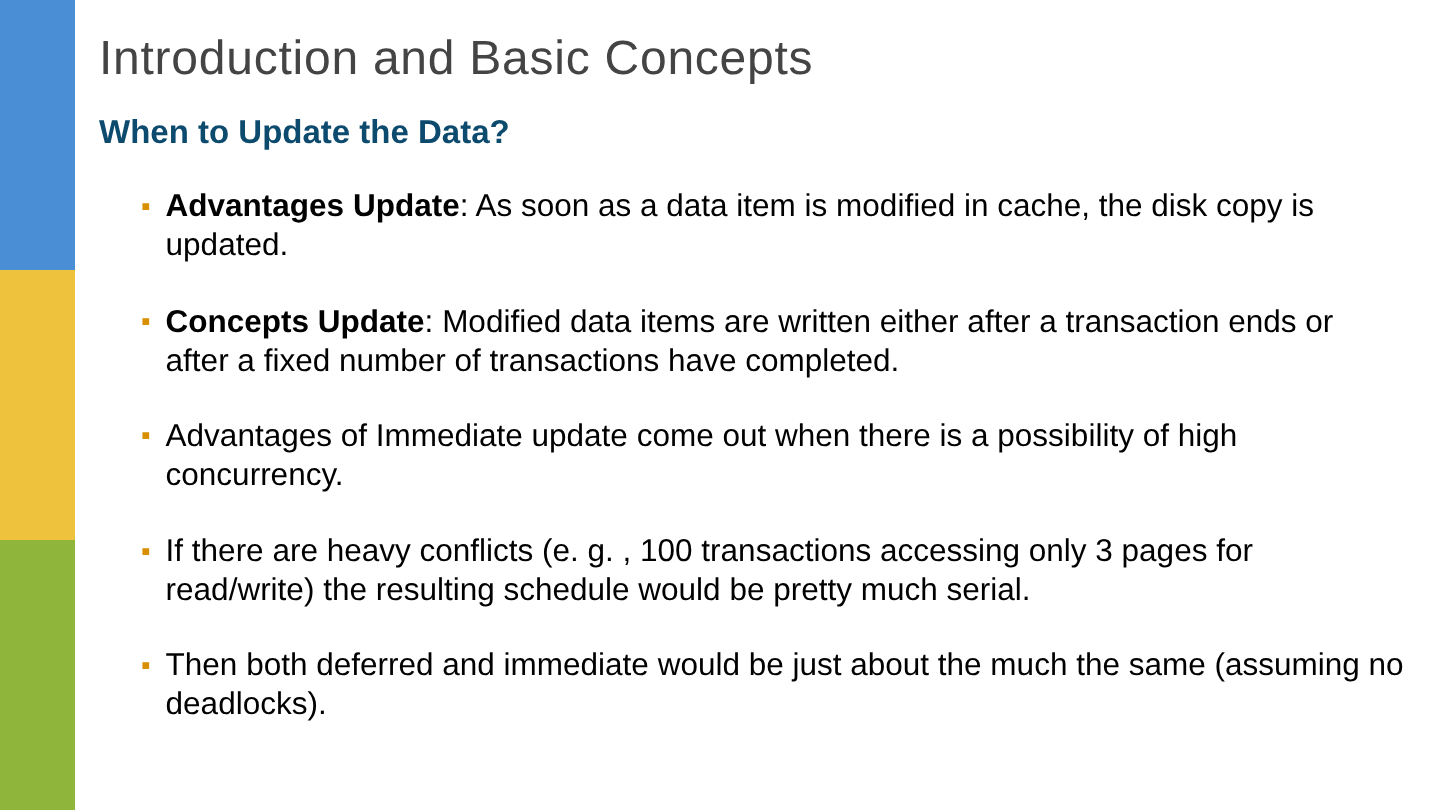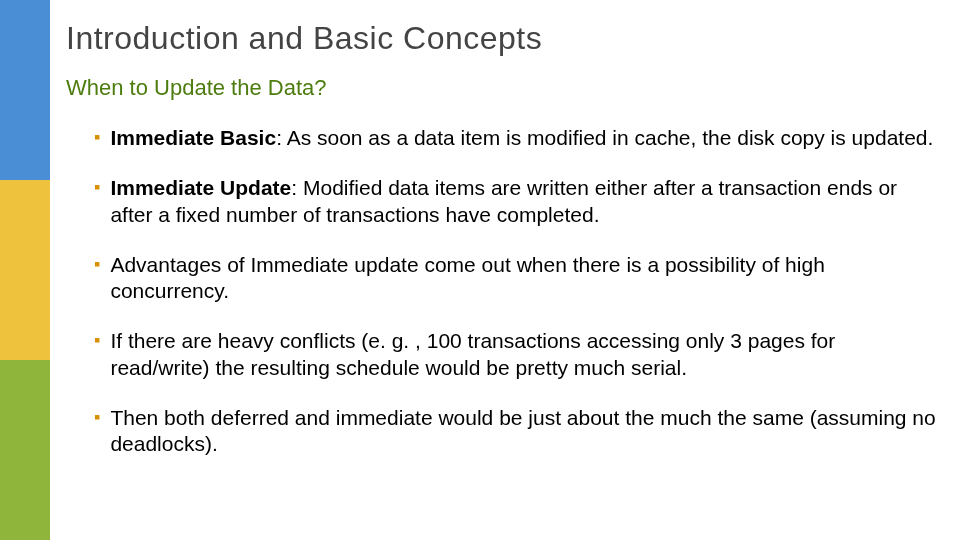--- a/index.html
+++ b/index.html
@@ -2,21 +2,21 @@
 <html><head>
 <meta charset="utf-8">
 <style>
   * { margin: 0; padding: 0; box-sizing: border-box; }
   html, body { width: 960px; height: 540px; font-family: Arial, Helvetica, sans-serif; background: #fff; overflow: hidden; }
   .slide { position: relative; width: 960px; height: 540px; }
   .sidebar { position: absolute; left: 0; top: 0; width: 50px; height: 540px; }
   .sb-seg { width: 50px; }
   .content { position: absolute; left: 66px; top: 20px; width: 870px; }
   .title { font-size: 32px; color: #444; letter-spacing: 0.5px; margin-bottom: 18px; font-weight: 400; }
-  .subtitle { font-size: 22px; font-weight: 400; color: #4d7c0f; margin-bottom: 24px; }
+  .subtitle { font-size: 22px; font-weight: 700; color: #0c4a6e; margin-bottom: 24px; }
   .bullets { margin-left: 28px; }
   .bullet { margin-bottom: 24px; font-size: 21px; color: #000; line-height: 1.25; display: flex; }
   .bullet .mark { color: #d89000; font-weight: 700; margin-right: 10px; flex: 0 0 auto; font-size: 18px; line-height: 1.4; }
   .bullet .txt { flex: 1 1 auto; }
   .bold { font-weight: 700; }
 </style>
 </head>
 <body>
 
 <div class="slide">
@@ -27,27 +27,27 @@
   </div>
 
   <div class="content">
     <div class="title">Introduction and Basic Concepts</div>
     <div class="subtitle">When to Update the Data?</div>
 
     <div class="bullets">
       <div class="bullet">
         <span class="mark">▪</span>
         <span class="txt">
-          <span class="bold">Immediate Basic</span><span>:  </span><span>As soon as a data item is modified in cache, the disk copy is updated.</span>
+          <span class="bold">Advantages Update</span><span>:  </span><span>As soon as a data item is modified in cache, the disk copy is updated.</span>
         </span>
       </div>
       <div class="bullet">
         <span class="mark">▪</span>
         <span class="txt">
-          <span class="bold">Immediate Update</span><span>:  </span><span>Modified data items are written either after a transaction ends or after a fixed number of transactions have completed.</span>
+          <span class="bold">Concepts Update</span><span>:  </span><span>Modified data items are written either after a transaction ends or after a fixed number of transactions have completed.</span>
         </span>
       </div>
       <div class="bullet">
         <span class="mark">▪</span>
         <span class="txt">
           <span class="bold"></span><span></span><span>Advantages of Immediate update come out when there is a possibility of high concurrency.</span>
         </span>
       </div>
       <div class="bullet">
         <span class="mark">▪</span>

